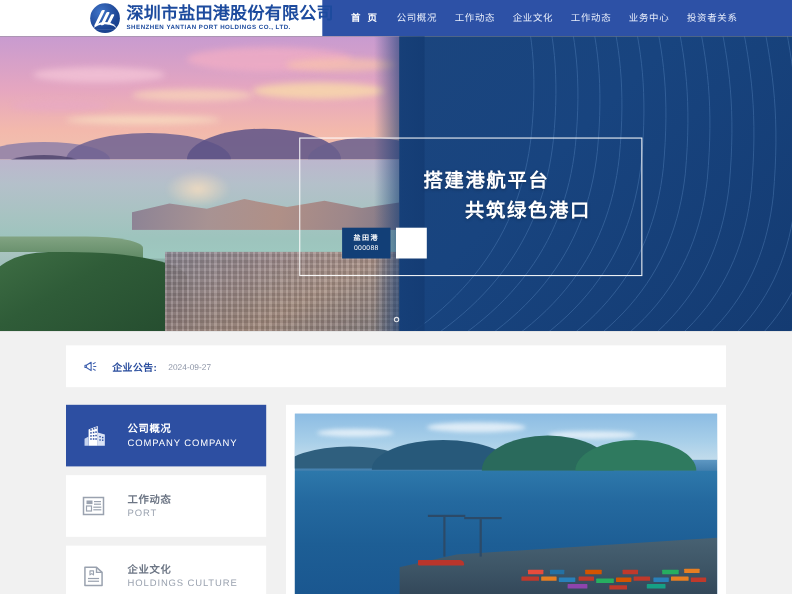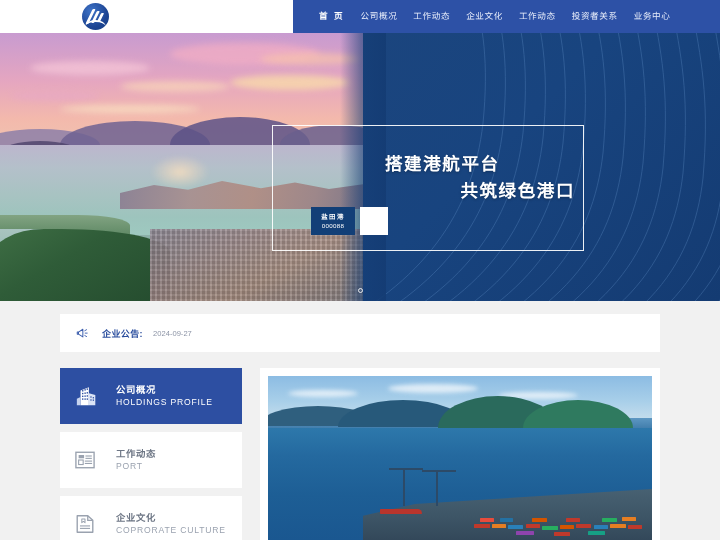--- a/index.html
+++ b/index.html
@@ -233,21 +233,21 @@
     position: absolute;
     left: 385px; top: 118px;
     width: 190px;
     color: #ffffff;
     font-size: 17.5px;
     font-weight: bold;
     letter-spacing: 1.6px;
     line-height: 1.55;
     text-shadow: 0 1px 3px rgba(0,0,0,.30);
   }
-  .hero-headline .l2 { display: block; text-align: right; }
+  .hero-headline .l2 { display: block; text-align: center; }
 
   .ticker {
     position: absolute;
     left: 311px; top: 174px;
     height: 28px;
     min-width: 44px;
     background: #123f77;
     color: #ffffff;
     display: flex;
     flex-direction: column;
@@ -370,30 +370,34 @@
 
 <div class="header">
 
   <div class="logo-plate">
     <div class="logo-mark">
       <div class="slash s1"></div>
       <div class="slash s2"></div>
       <div class="slash s3"></div>
       <div class="arcline"></div>
     </div>
+    <div class="logo-text">
+      <div class="logo-cn">深圳市盐田港股份有限公司</div>
+      <div class="logo-en">SHENZHEN YANTIAN PORT HOLDINGS CO., LTD.</div>
+    </div>
   </div>
 
   <nav class="nav">
     <span class="nav-item active">首 页</span>
     <span class="nav-item">公司概况</span>
     <span class="nav-item">工作动态</span>
     <span class="nav-item">企业文化</span>
     <span class="nav-item">工作动态</span>
+    <span class="nav-item">业务中心</span>
     <span class="nav-item">投资者关系</span>
-    <span class="nav-item">业务中心</span>
 
   </nav>
 </div>
 
 <div class="hero">
 
   <div class="hero-photo">
     <div class="cloud c1"></div>
       <div class="cloud c2"></div>
       <div class="cloud c3"></div>
@@ -500,21 +504,21 @@
                 <rect x="13.6" y="15.6" width="1.5" height="1.5"></rect>
                 <rect x="17.6" y="13.4" width="1.4" height="1.4"></rect>
                   <rect x="20.2" y="14.2" width="1.4" height="1.4"></rect>
                 <rect x="17.6" y="16.6" width="1.4" height="1.4"></rect>
                   <rect x="20.2" y="16.8" width="1.4" height="1.4"></rect>
               </g>
             </svg>
           </span>
           <span class="side-tx">
             <span class="side-cn" style="display:block">公司概况</span>
-            <span class="side-en" style="display:block">HOLDINGS PROFILE</span>
+            <span class="side-en" style="display:block">COMPANY COMPANY</span>
           </span>
         </div>
 
         <div class="side-card">
           <span class="side-ic">
             <svg width="22" height="20" viewBox="0 0 24 22">
               <rect x="2" y="2.5" width="20" height="17" fill="none" stroke="#9aa2af" stroke-width="1.5"></rect>
               <rect x="5" y="5.5" width="6" height="3.6" fill="#9aa2af"></rect>
               <rect x="5" y="11" width="5" height="5" fill="none" stroke="#9aa2af" stroke-width="1.2"></rect>
               <rect x="12.5" y="6" width="7" height="1.2" fill="#9aa2af"></rect>
@@ -534,21 +538,21 @@
             <svg width="22" height="22" viewBox="0 0 24 24">
               <path d="M3.5 3 L15 3 L20.5 8 L20.5 21 L3.5 21 Z" fill="none" stroke="#9aa2af" stroke-width="1.5" stroke-linejoin="round"></path>
               <path d="M15 3 L15 8 L20.5 8" fill="none" stroke="#9aa2af" stroke-width="1.4"></path>
               <path d="M8.5 6.5 L12 6.5 L12 10.5 L10.25 9.2 L8.5 10.5 Z" fill="none" stroke="#9aa2af" stroke-width="1.1" stroke-linejoin="round"></path>
               <rect x="6.5" y="13.5" width="11" height="1.2" fill="#9aa2af"></rect>
               <rect x="6.5" y="16.2" width="11" height="1.2" fill="#9aa2af"></rect>
             </svg>
           </span>
           <span class="side-tx">
             <span class="side-cn" style="display:block">企业文化</span>
-            <span class="side-en" style="display:block">COPRORATE CULTURE</span>
+            <span class="side-en" style="display:block">HOLDINGS CULTURE</span>
           </span>
         </div>
       </div>
 
       <div class="main-col">
         <div class="main-photo">
           <div class="mp-sky"></div>
           <div class="mp-cloud mpc1"></div>
             <div class="mp-cloud mpc2"></div>
             <div class="mp-cloud mpc3"></div>

